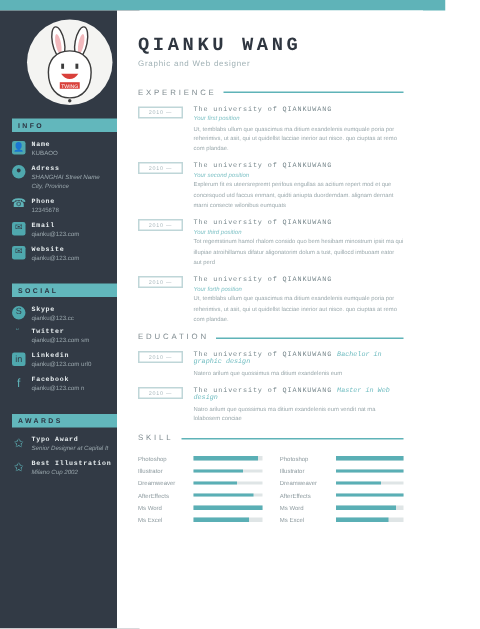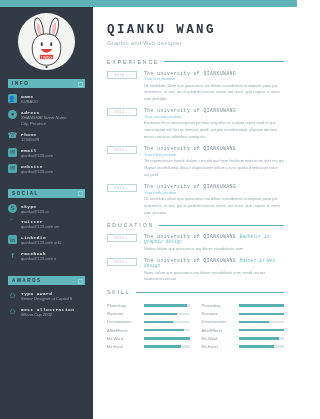--- a/index.html
+++ b/index.html
@@ -57,21 +57,21 @@
     letter-spacing:0.5px; white-space:nowrap;
   }
   .ival {
     font-size:4.1px; color:#9aa7ad; line-height:1.45;
     word-break:break-all;
   }
   .ival.it { font-style:italic; }
 
   
   .main {
-    position:absolute; left:93px; top:7px; width:204px; height:412px;
+    position:absolute; left:78px; top:7px; width:204px; height:412px;
     background:#ffffff; padding: 10px 13px 0 14px;
   }
   .name {
     font-family:"Liberation Mono", monospace;
     font-size:12.5px; font-weight:bold; color:#2f3640;
     letter-spacing:2.4px; margin-top:6px;
   }
   .role { font-size:5.3px; color:#9fb0b4; letter-spacing:0.5px; margin-top:2.5px; }
 
   .sect { margin-top:13px; }

